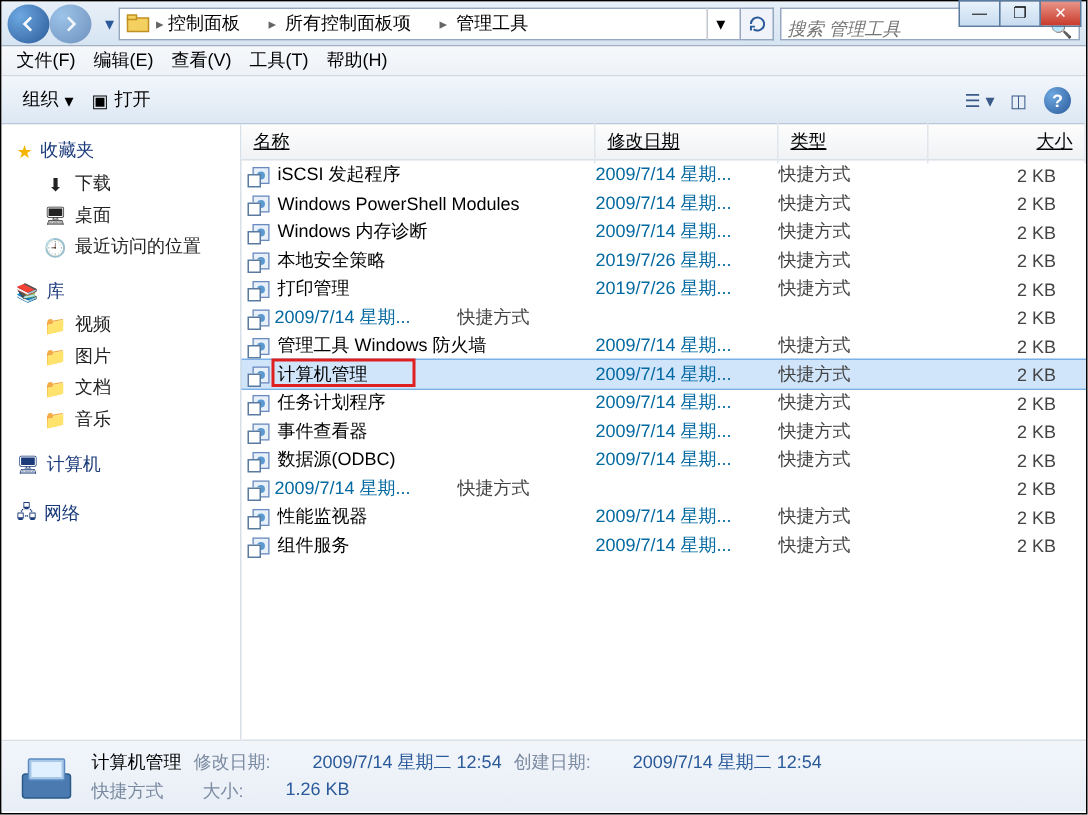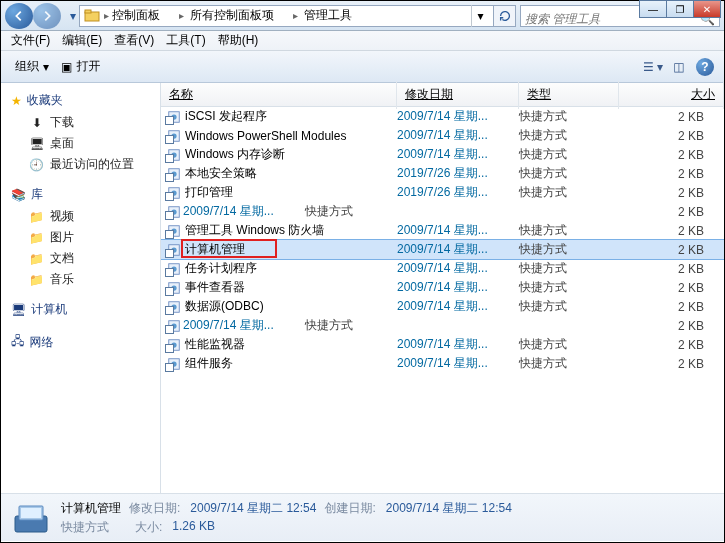--- a/index.html
+++ b/index.html
@@ -59,21 +59,21 @@
 .row .fd { width:122px; color:#0369a1; white-space:nowrap; overflow:hidden; }
 .row .ft { width:100px; color:#444; }
 .row .fs { flex:1; text-align:right; padding-right:20px; color:#444; }
 .highlight { position:absolute; border:2px solid #e02020; pointer-events:none; }
 
 
 .details { height:48px; border-top:1px solid #d8e0e8; background:linear-gradient(#f2f6fb,#e8eef6); display:flex; align-items:center; padding:4px 10px; gap:10px; }
 .details .dicon { width:40px; height:40px; display:flex; align-items:center; justify-content:center; }
 .details .dinfo { display:flex; flex-direction:column; gap:2px; }
 .details .dtitle { font-size:12px; color:#000; }
-.details .dmeta { font-size:11px; color:#666; display:flex; gap:10px; }
+.details .dmeta { font-size:11px; color:#666; display:flex; gap:28px; }
 .details .dmeta .lbl { color:#7a8aa0; }
 .details .dmeta .val { color:#2a5a9a; }
 
 .shortcut-ic { position:relative; }
 .shortcut-ic::after { content:""; position:absolute; bottom:0; left:0; width:7px; height:7px; background:#fff; border:1px solid #5a7aa0; }
 </style>
 </head>
 <body>
 
 <div class="winbtns">

